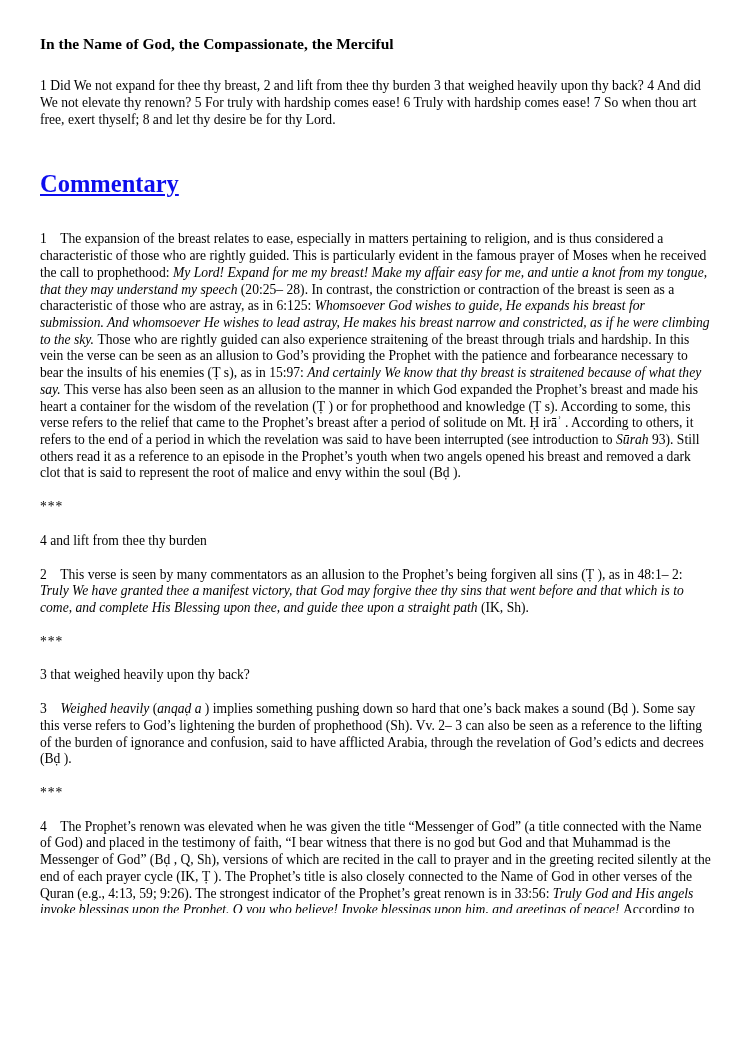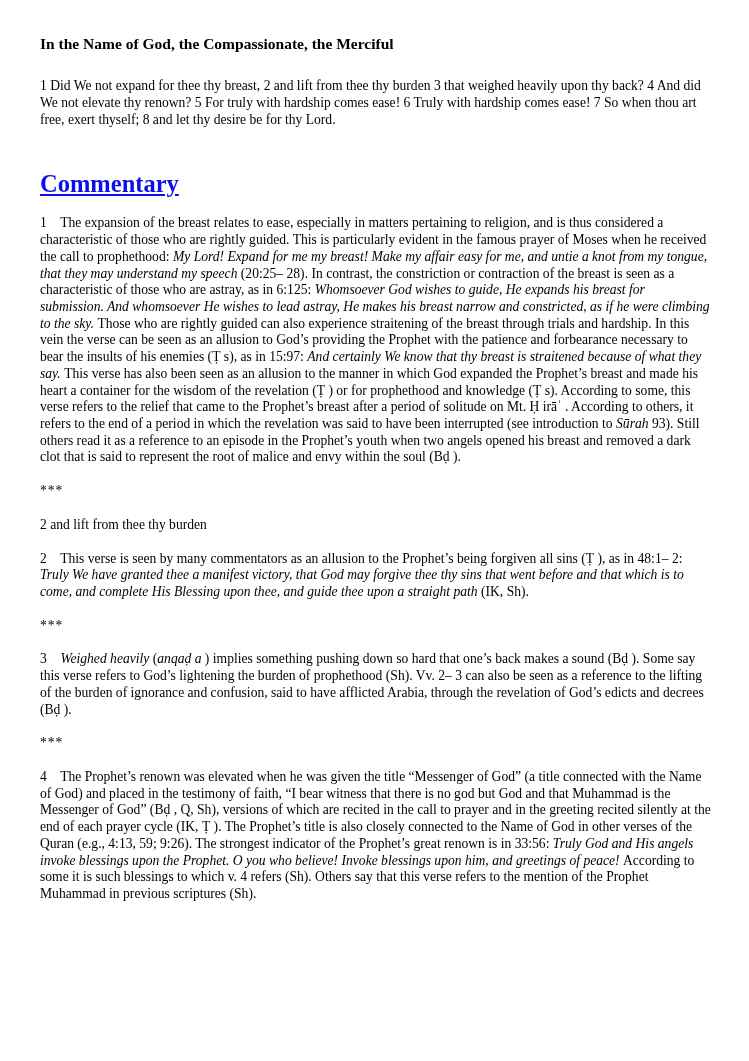--- a/index.html
+++ b/index.html
@@ -19,21 +19,21 @@
     font-size: 13.6px;
     line-height: 1.23;
     overflow: hidden;
   }
   .basmala {
     font-weight: bold;
     font-size: 15.5px;
     margin: 0 0 25px 0;
   }
   p.body {
-    margin: 0 0 17px 0;
+    margin: 16px 0 17px 0;
   }
   h1.commentary {
     font-family: "Liberation Serif", "DejaVu Serif", serif;
     font-size: 24.5px;
     font-weight: bold;
     color: #0d0dee;
     text-decoration: underline;
     margin: 24px 0 16px 0;
     display: inline-block;
   }
@@ -53,24 +53,25 @@
 
   <p class="body">1 Did We not expand for thee thy breast, 2 and lift from thee thy burden 3 that weighed heavily upon thy back? 4 And did We not elevate thy renown? 5 For truly with hardship comes ease! 6 Truly with hardship comes ease! 7 So when thou art free, exert thyself; 8 and let thy desire be for thy Lord.</p>
 
   <div class="heading-row">
     <h1 class="commentary">Commentary</h1>
   </div>
 
   <p class="body"><span>1&nbsp;&nbsp;&nbsp; The expansion of the breast relates to ease, especially in matters pertaining to religion, and is thus considered a characteristic of those who are rightly guided. This is particularly evident in the famous prayer of Moses when he received the call to prophethood: </span><em>My Lord! Expand for me my breast! Make my affair easy for me, and untie a knot from my tongue, that they may understand my speech </em><span>(20:25– 28). In contrast, the constriction or contraction of the breast is seen as a characteristic of those who are astray, as in 6:125: </span><em>Whomsoever God wishes to guide, He expands his breast for submission. And whomsoever He wishes to lead astray, He makes his breast narrow and constricted, as if he were climbing to the sky. </em><span>Those who are rightly guided can also experience straitening of the breast through trials and hardship. In this vein the verse can be seen as an allusion to God’s providing the Prophet with the patience and forbearance necessary to bear the insults of his enemies (Ṭ s), as in 15:97: </span><em>And certainly We know that thy breast is straitened because of what they say. </em><span>This verse has also been seen as an allusion to the manner in which God expanded the Prophet’s breast and made his heart a container for the wisdom of the revelation (Ṭ ) or for prophethood and knowledge (Ṭ s). According to some, this verse refers to the relief that came to the Prophet’s breast after a period of solitude on Mt. Ḥ irāʾ . According to others, it refers to the end of a period in which the revelation was said to have been interrupted (see introduction to </span><em>Sūrah </em><span>93). Still others read it as a reference to an episode in the Prophet’s youth when two angels opened his breast and removed a dark clot that is said to represent the root of malice and envy within the soul (Bḍ ).</span></p>
   <p class="separator">***</p>
 
-  <p class="body">2 and lift from thee thy burden</p>
+  <p class="body">4 and lift from thee thy burden</p>
   <p class="body"><span>2&nbsp;&nbsp;&nbsp; This verse is seen by many commentators as an allusion to the Prophet’s being forgiven all sins (Ṭ ), as in 48:1– 2: </span><em>Truly We have granted thee a manifest victory, that God may forgive thee thy sins that went before and that which is to come, and complete His Blessing upon thee, and guide thee upon a straight path </em><span>(IK, Sh).</span></p>
   <p class="separator">***</p>
 
+  <p class="body">3 that weighed heavily upon thy back?</p>
   <p class="body"><span>3&nbsp;&nbsp;&nbsp; </span><em>Weighed heavily </em><span>(</span><em>anqaḍ a </em><span>) implies something pushing down so hard that one’s back makes a sound (Bḍ ). Some say this verse refers to God’s lightening the burden of prophethood (Sh). Vv. 2– 3 can also be seen as a reference to the lifting of the burden of ignorance and confusion, said to have afflicted Arabia, through the revelation of God’s edicts and decrees (Bḍ ).</span></p>
   <p class="separator">***</p>
 
   <p class="body"><span>4&nbsp;&nbsp;&nbsp; The Prophet’s renown was elevated when he was given the title “Messenger of God” (a title connected with the Name of God) and placed in the testimony of faith, “I bear witness that there is no god but God and that Muhammad is the Messenger of God” (Bḍ , Q, Sh), versions of which are recited in the call to prayer and in the greeting recited silently at the end of each prayer cycle (IK, Ṭ ). The Prophet’s title is also closely connected to the Name of God in other verses of the Quran (e.g., 4:13, 59; 9:26). The strongest indicator of the Prophet’s great renown is in 33:56: </span><em>Truly God and His angels invoke blessings upon the Prophet. O you who believe! Invoke blessings upon him, and greetings of peace! </em><span>According to some it is such blessings to which v. 4 refers (Sh). Others say that this verse refers to the mention of the Prophet Muhammad in previous scriptures (Sh).</span></p>
   <p class="separator">***</p>
 
   <p class="body">5 For truly with hardship comes ease!</p>
 
 </div>
 

